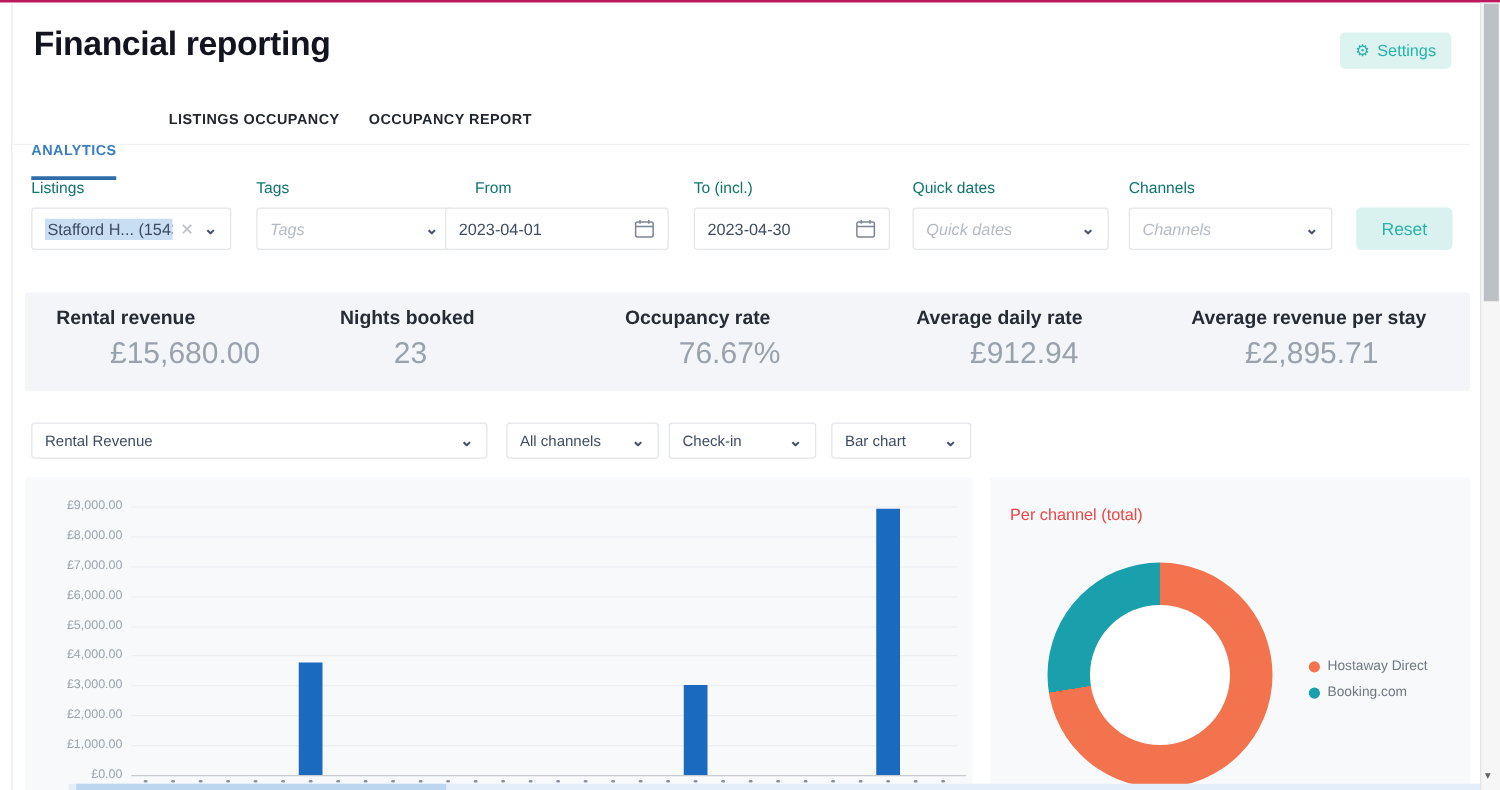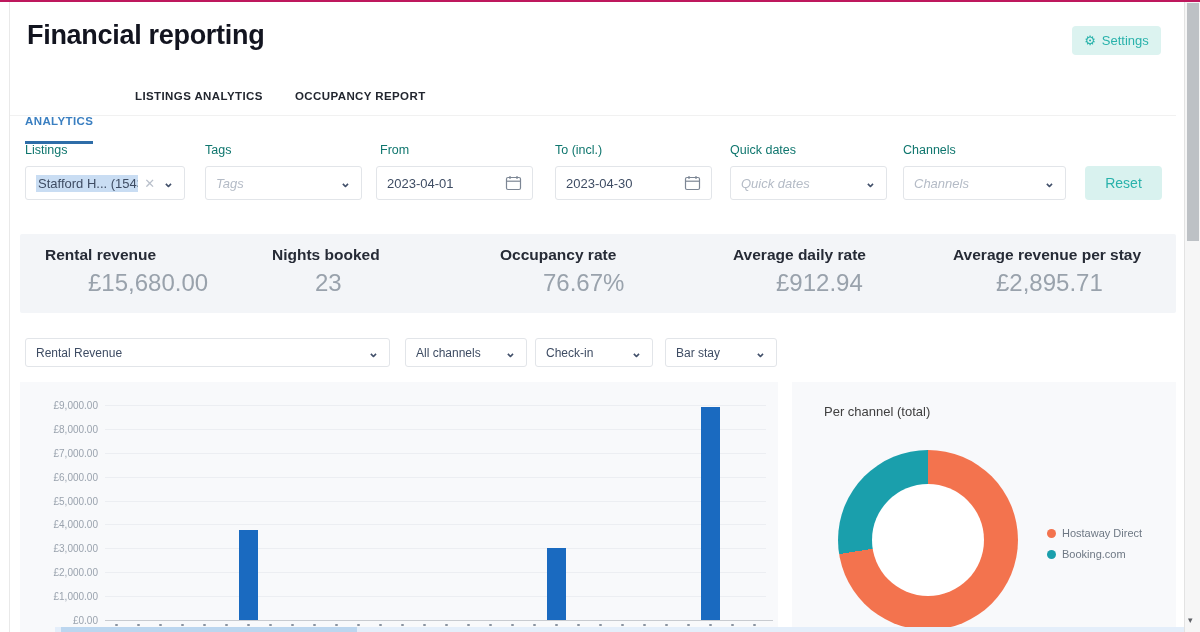--- a/index.html
+++ b/index.html
@@ -43,21 +43,21 @@
   .c-basis { left:535px; width:118px; } .c-type { left:665px; width:112px; }
 
   
   .bar-panel { position:absolute; left:20px; top:380px; width:758px; height:252px; background:#f8f9fb; overflow:hidden; }
   .donut-panel { position:absolute; left:792px; top:380px; width:384px; height:252px; background:#f8f9fb; overflow:hidden; }
   .ylab { position:absolute; width:72px; text-align:right; font-size:10px; color:#9aa3ae; transform:translateY(-50%); }
   .gline { position:absolute; left:85px; width:661px; height:1px; background:#eceef2; }
   .axis { position:absolute; left:85px; width:668px; height:1px; background:#c8cbd0; }
   .bar { position:absolute; width:19px; background:#1a6ac0; }
   .xdash { position:absolute; width:3px; height:2px; background:#8a93a0; border-radius:1px; }
-  .donut-title { position:absolute; left:32px; top:22px; font-size:13px; color:#404040; }
+  .donut-title { position:absolute; left:16px; top:22px; font-size:13px; color:#ef4444; }
   .donut { position:absolute; left:46px; top:68px; width:180px; height:180px; border-radius:50%; }
   .donut-hole { position:absolute; left:80px; top:102px; width:112px; height:112px; border-radius:50%; background:#ffffff; }
   .legend { position:absolute; left:255px; top:145px; }
   .legend-item { display:flex; align-items:center; gap:6px; margin-bottom:9px; font-size:11px; color:#6e7884; }
   .ldot { width:9px; height:9px; border-radius:50%; flex:none; }
 
   
   .vscroll { position:absolute; left:1184px; top:0; width:16px; height:632px; background:#f6f6f6; border-left:1px solid #e3e3e3; }
   .vthumb { position:absolute; left:2px; top:1px; width:12px; height:238px; background:#bdc1c5; }
   .varrow { position:absolute; left:3px; top:613px; font-size:9px; color:#5e6166; }
@@ -71,41 +71,41 @@
   <div class="left-line"></div>
 
   <div class="title">Financial reporting</div>
   <button class="settings-btn">
     <span class="gear">⚙</span>
     <span>Settings</span>
   </button>
 
   <div class="tabbar">
     <div class="tab tab-analytics">ANALYTICS</div>
-    <div class="tab tab-listings">LISTINGS ANALYTICS</div>
+    <div class="tab tab-listings">LISTINGS OCCUPANCY</div>
     <div class="tab tab-occupancy">OCCUPANCY REPORT</div>
   </div>
 
   <div class="flabel" style="left:25px">Listings</div>
   <div class="flabel" style="left:205px">Tags</div>
   <div class="flabel" style="left:380px">From</div>
   <div class="flabel" style="left:555px">To (incl.)</div>
   <div class="flabel" style="left:730px">Quick dates</div>
   <div class="flabel" style="left:903px">Channels</div>
 
   <div class="fbox" style="left:25px;width:160px">
     <span class="chip">Stafford H... (1543</span>
     <span class="clear-x">✕</span>
     <span class="chev">⌄</span>
   </div>
   <div class="fbox" style="left:205px;width:157px">
     <span class="placeholder">Tags</span>
     <span class="chev">⌄</span>
   </div>
-  <div class="fbox" style="left:376px;width:157px">
+  <div class="fbox" style="left:356px;width:179px">
     <span>2023-04-01</span>
     <span class="cal">
       <svg width="17" height="16" viewBox="0 0 17 16">
           <rect x="1.5" y="2.5" width="14" height="12" rx="1.5" fill="none" stroke="#7c8694" stroke-width="1.2"></rect>
           <line x1="1.5" y1="6.2" x2="15.5" y2="6.2" stroke="#7c8694" stroke-width="1.2"></line>
           <line x1="5" y1="1" x2="5" y2="4" stroke="#7c8694" stroke-width="1.2"></line>
           <line x1="12" y1="1" x2="12" y2="4" stroke="#7c8694" stroke-width="1.2"></line>
         </svg>
     </span>
   </div>
@@ -159,21 +159,21 @@
   </div>
   <div class="cbox c-channels">
     <span>All channels</span>
     <span class="chev">⌄</span>
   </div>
   <div class="cbox c-basis">
     <span>Check-in</span>
     <span class="chev">⌄</span>
   </div>
   <div class="cbox c-type">
-    <span>Bar stay</span>
+    <span>Bar chart</span>
     <span class="chev">⌄</span>
   </div>
 
   <div class="bar-panel" id="bar-panel">
       <div class="ylab" style="left: 6px; top: 23px;">£9,000.00</div>
       <div class="gline" style="top: 23px;"></div>
       <div class="ylab" style="left: 6px; top: 46.8889px;">£8,000.00</div>
       <div class="gline" style="top: 46.8889px;"></div>
       <div class="ylab" style="left: 6px; top: 70.7778px;">£7,000.00</div>
       <div class="gline" style="top: 70.7778px;"></div>

